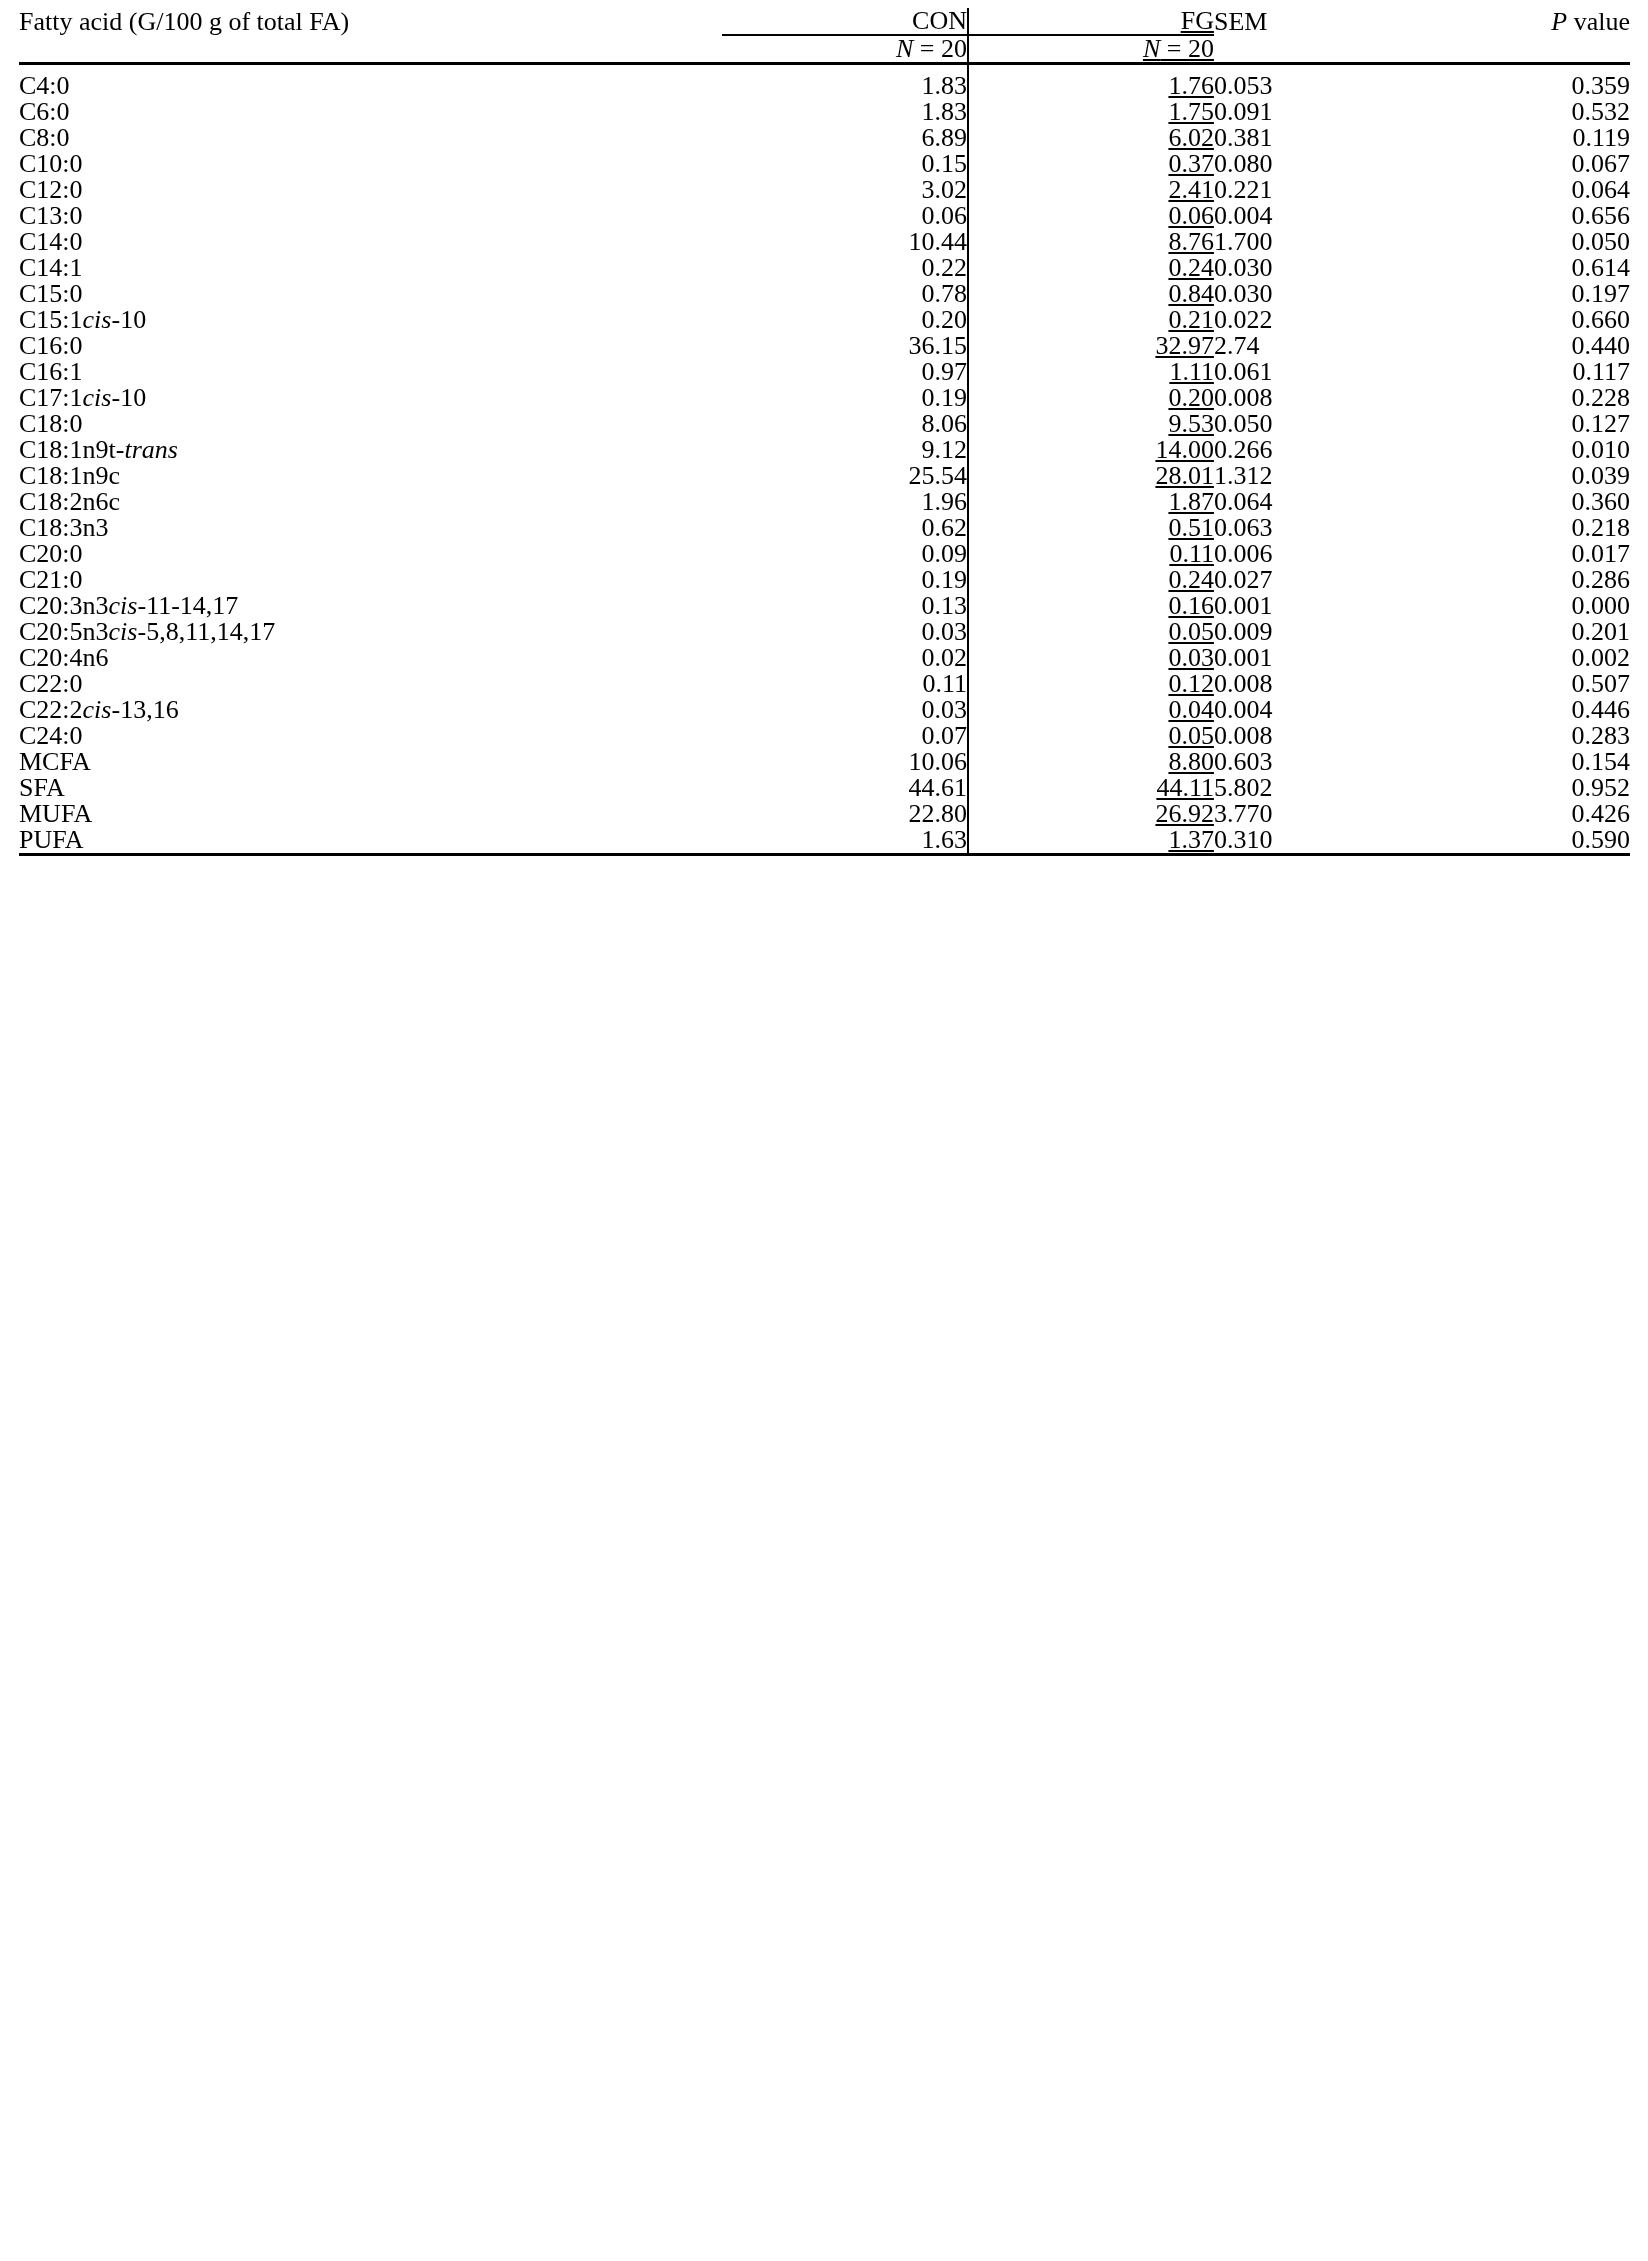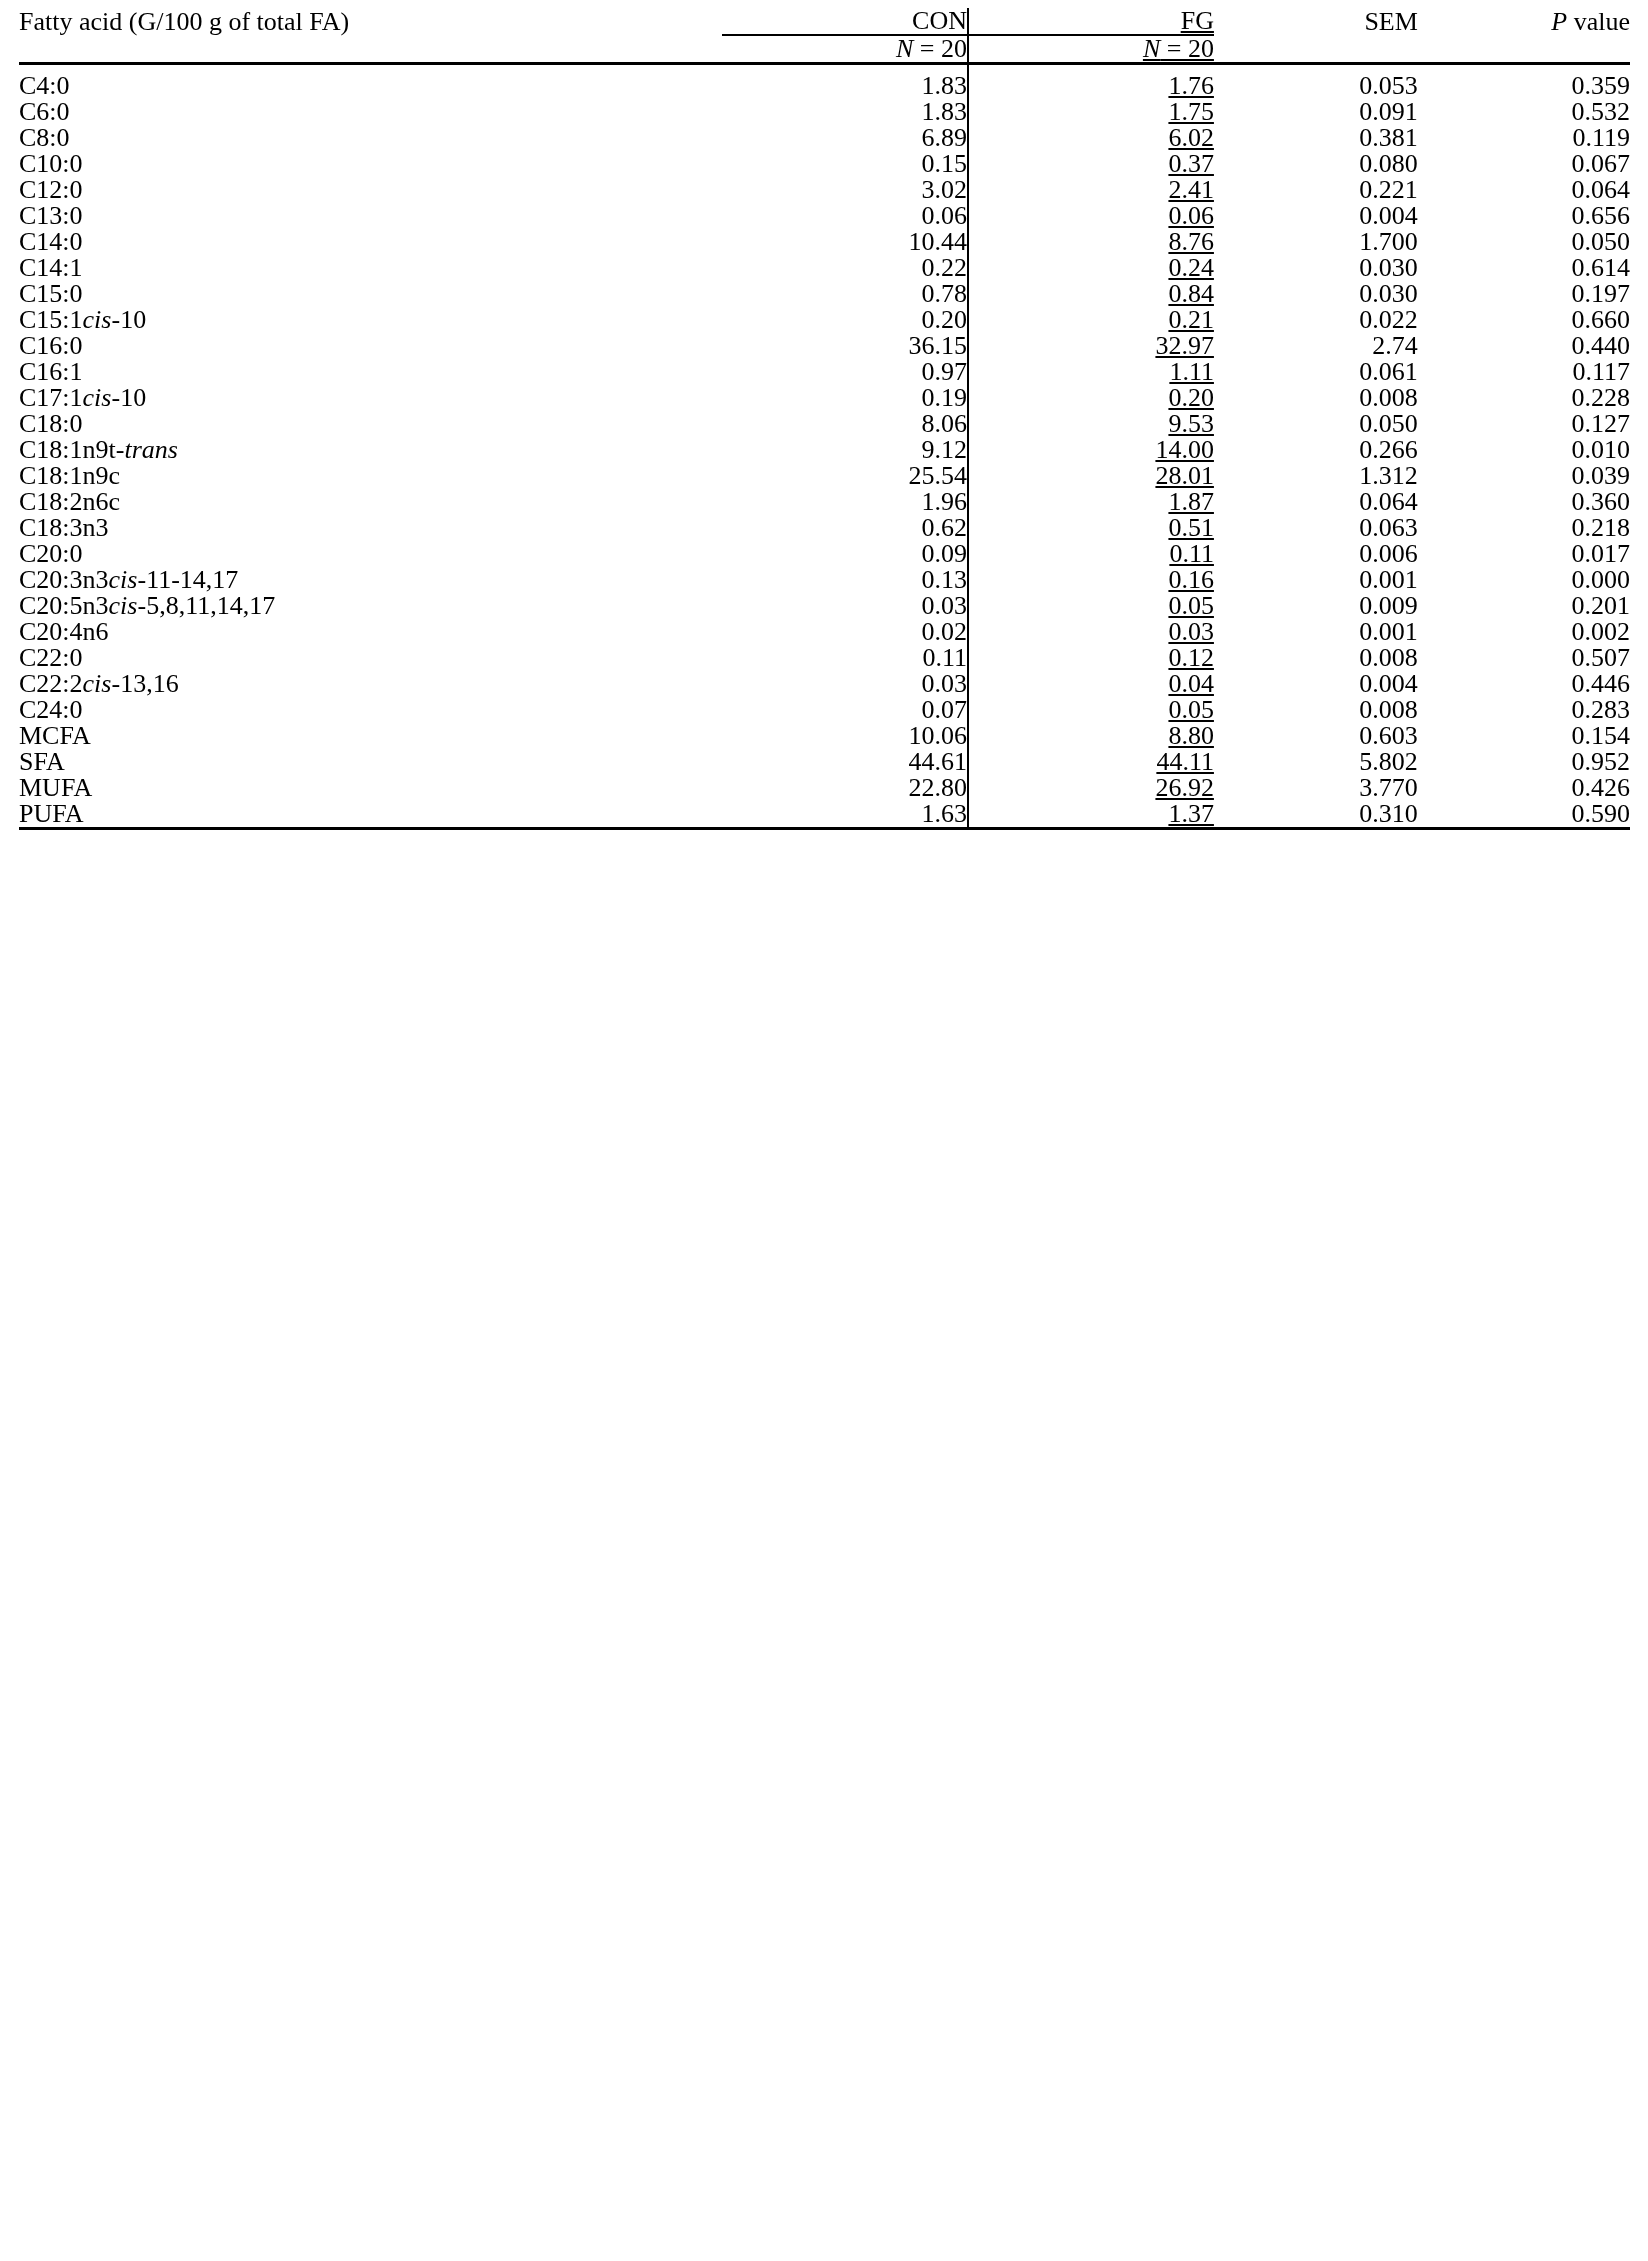--- a/index.html
+++ b/index.html
@@ -24,21 +24,21 @@
   }
   table.fa-table td, table.fa-table th {
     padding: 0;
     vertical-align: bottom;
     font-weight: normal;
   }
   
   .col-name  { width: 686px; text-align: left; }
   .col-con   { width: 239px; text-align: right; }
   .col-fg    { width: 239px; text-align: right; }
-  .col-sem   { width: 199px; text-align: right; }
+  .col-sem   { width: 199px; }
   .col-p     { width: 207px; text-align: right; }
 
   
   .hdr-row1 td {
     padding-top: 14.4px;
     padding-bottom: 11px;
   }
   .hdr-row2 td {
     padding-top: 12.8px;
     padding-bottom: 14.4px;
@@ -229,20 +229,27 @@
           <td class="col-p">0.218</td>
         </tr>
         <tr class="body-row">
           <td class="col-name">C20:0</td>
           <td class="col-con pad-right-cell">0.09</td>
           <td class="col-fg pad-left-cell vdiv">0.11</td>
           <td class="col-sem">0.006</td>
           <td class="col-p">0.017</td>
         </tr>
         <tr class="body-row">
+          <td class="col-name">C21:0</td>
+          <td class="col-con pad-right-cell">0.19</td>
+          <td class="col-fg pad-left-cell vdiv">0.24</td>
+          <td class="col-sem">0.027</td>
+          <td class="col-p">0.286</td>
+        </tr>
+        <tr class="body-row">
           <td class="col-name"><span>C20:3n3</span><span class="it">cis</span><span>-11-14,17</span></td>
           <td class="col-con pad-right-cell">0.13</td>
           <td class="col-fg pad-left-cell vdiv">0.16</td>
           <td class="col-sem">0.001</td>
           <td class="col-p">0.000</td>
         </tr>
         <tr class="body-row">
           <td class="col-name"><span>C20:5n3</span><span class="it">cis</span><span>-5,8,11,14,17</span></td>
           <td class="col-con pad-right-cell">0.03</td>
           <td class="col-fg pad-left-cell vdiv">0.05</td>

